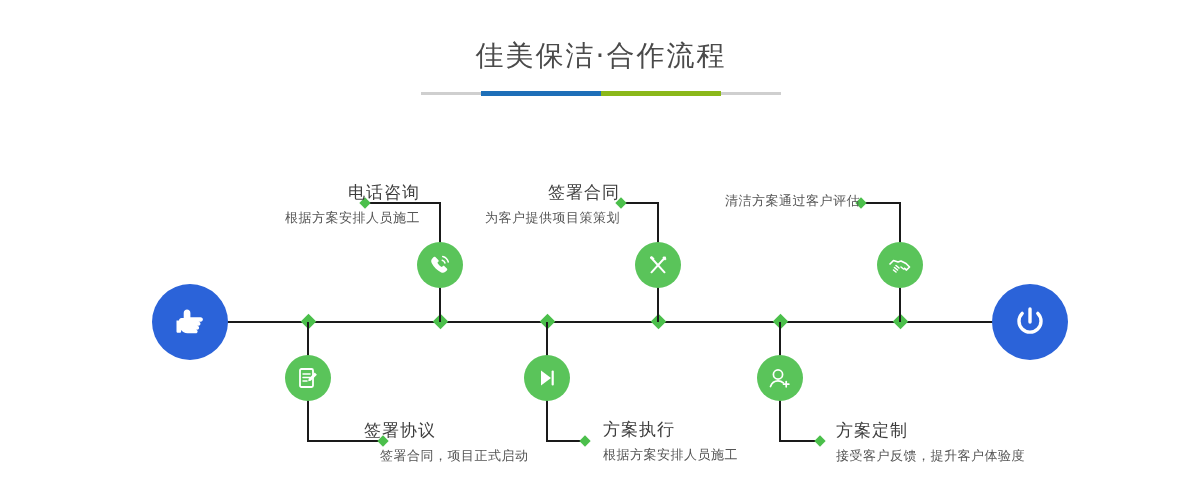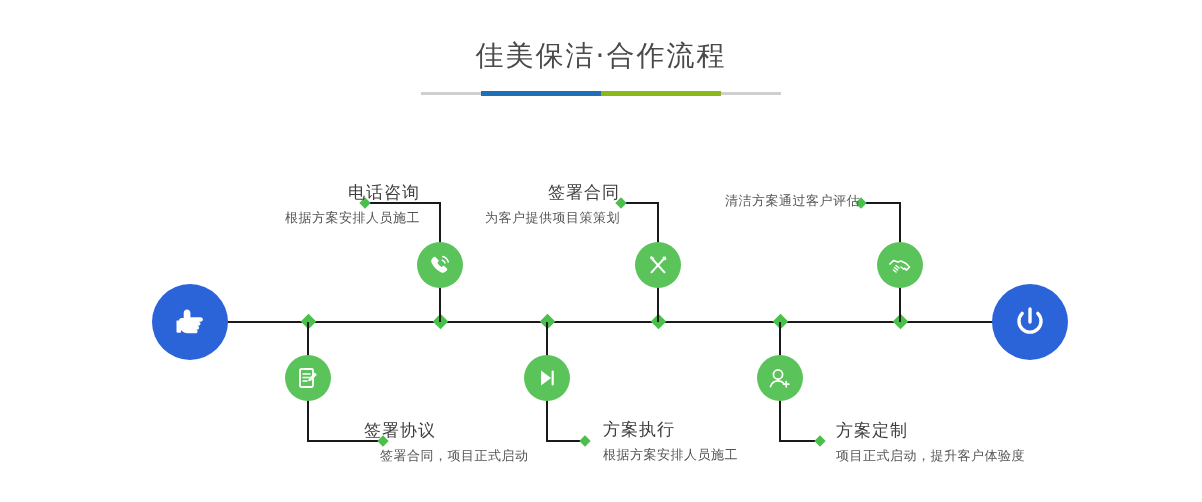--- a/index.html
+++ b/index.html
@@ -214,18 +214,18 @@
           <svg width="26" height="26" viewBox="0 0 26 26">
             <circle cx="11" cy="9.5" r="4.6" fill="none" stroke="#ffffff" stroke-width="1.7"></circle>
             <path fill="none" stroke="#ffffff" stroke-width="1.7" stroke-linecap="round" d="M3.5 21.5c1.3-3.6 4.2-5.6 7.5-5.6 2 0 3.9.7 5.3 2"></path>
             <line x1="19.2" y1="16.6" x2="19.2" y2="21.8" stroke="#ffffff" stroke-width="1.7" stroke-linecap="round"></line>
             <line x1="16.6" y1="19.2" x2="21.8" y2="19.2" stroke="#ffffff" stroke-width="1.7" stroke-linecap="round"></line>
           </svg>
         </span>
       </span>
       <div class="label down" style="left:44px;top:262px;width:340px;">
         <div class="l-title" style="margin-left:12px">方案定制</div>
-        <div class="l-desc" style="margin-left:12px">项目正式启动，提升客户体验度</div>
+        <div class="l-desc" style="margin-left:12px">接受客户反馈，提升客户体验度</div>
       </div>
     </div>
 
   </div>
 </div>
 
 </body></html>

